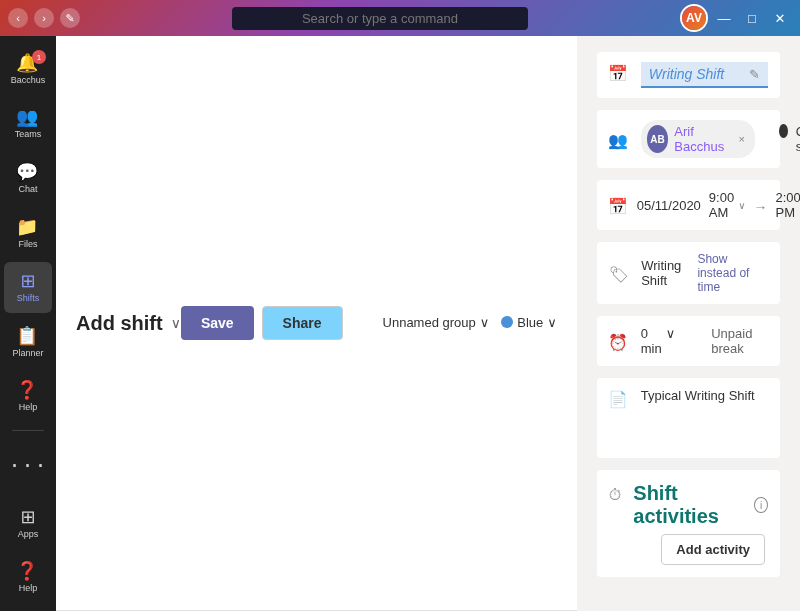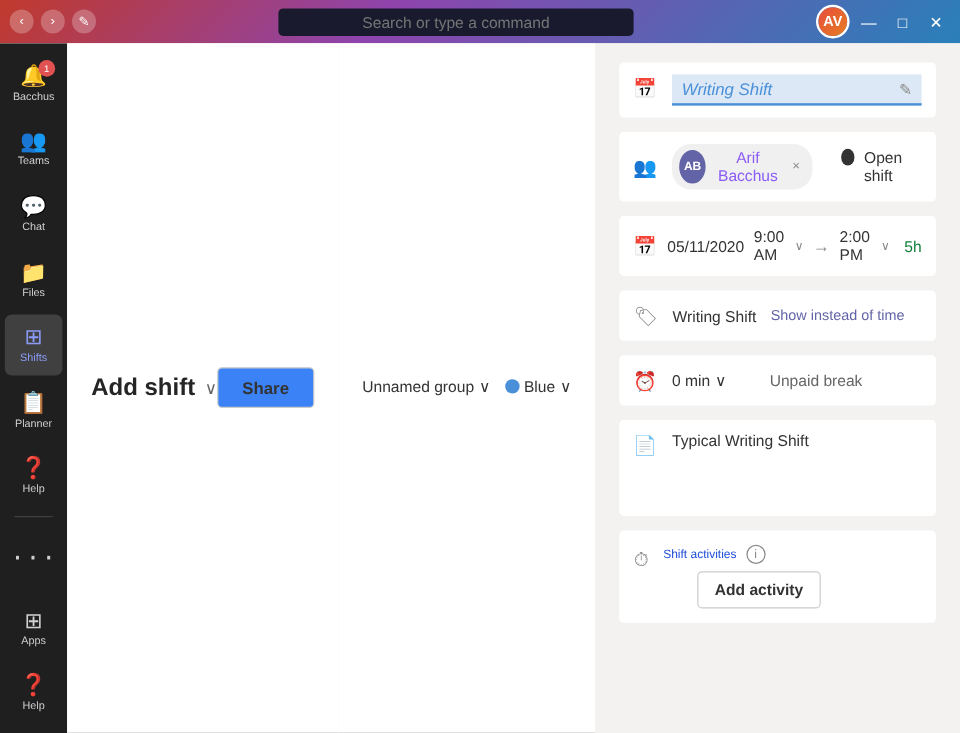--- a/index.html
+++ b/index.html
@@ -100,21 +100,21 @@
       background: #6264a7;
       color: white;
       border: none;
       padding: 8px 20px;
       border-radius: 4px;
       font-size: 14px;
       cursor: pointer;
       font-weight: 600;
     }
     .btn-share {
-      background: #3b82f6;
+      background: #7dd3fc;
       color: #333;
       border: 1px solid #ccc;
       padding: 8px 20px;
       border-radius: 4px;
       font-size: 14px;
       cursor: pointer;
       font-weight: 600;
     }
 
     
@@ -167,21 +167,20 @@
       padding: 10px 12px;
       margin-bottom: 12px;
     }
     .person-tag {
       display: flex;
       align-items: center;
       gap: 6px;
       background: #f0f0f0;
       border-radius: 16px;
       padding: 4px 10px 4px 6px;
-      text-align: center;
     }
     .person-avatar {
       width: 28px;
       height: 28px;
       border-radius: 50%;
       background: #6264a7;
       color: white;
       display: flex;
       align-items: center;
       justify-content: center;
@@ -258,21 +257,21 @@
     
     .activities-section {
       background: white;
       border-radius: 4px;
       padding: 12px;
       display: flex;
       flex-direction: column;
       gap: 6px;
     }
     .activities-header { display: flex; align-items: center; gap: 8px; }
-    .activities-title { font-size: 10px; font-weight: 400; color: #1d4ed8; }
+    .activities-title { font-size: 20px; font-weight: 700; color: #0f766e; }
     .info-icon { width: 16px; height: 16px; border-radius: 50%; border: 1.5px solid #888; color: #888; font-size: 10px; display: flex; align-items: center; justify-content: center; cursor: pointer; }
     .activities-desc { font-size: 12px; color: #666; padding-left: 28px; }
     .btn-add-activity {
       background: white;
       border: 1px solid #ccc;
       border-radius: 4px;
       padding: 7px 14px;
       font-size: 13px;
       cursor: pointer;
       color: #333;
@@ -354,20 +353,21 @@
   </div>
 
   <div class="content-area">
 
     <div class="page-header">
       <div class="header-left">
         <span class="page-title">Add shift</span>
         <span class="dropdown-arrow">∨</span>
       </div>
       <div class="header-right">
+        <button class="btn-save">Save</button>
         <button class="btn-share">Share</button>
       </div>
     </div>
 
     <div class="sub-header">
       <div class="group-dropdown">
         <span>Unnamed group</span>
         <span>∨</span>
       </div>
       <div class="group-dropdown">

